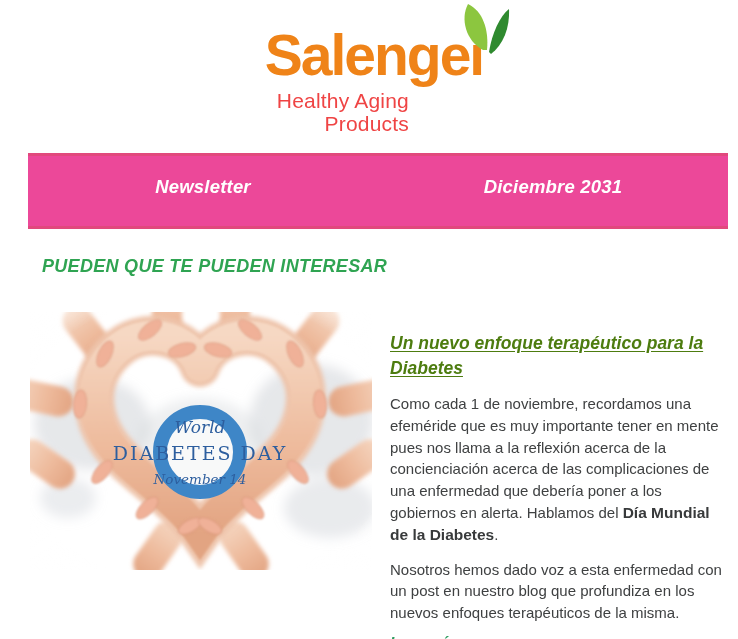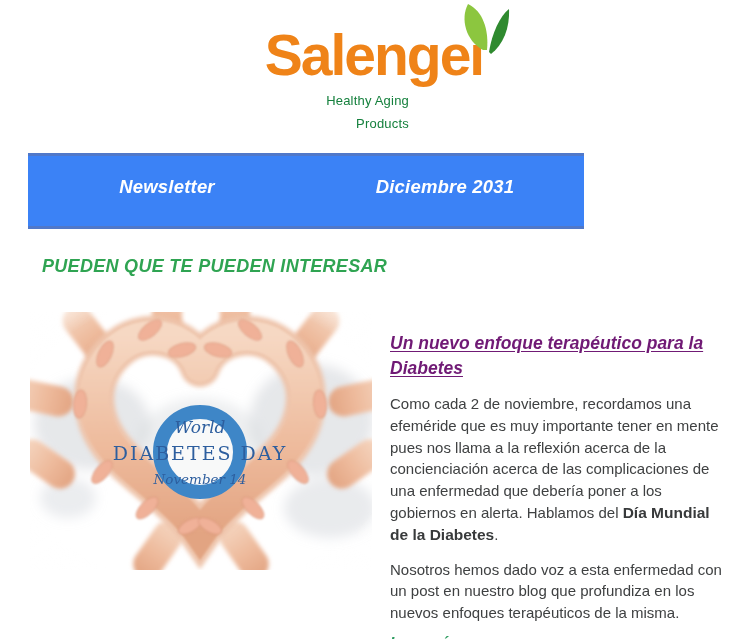--- a/index.html
+++ b/index.html
@@ -11,46 +11,46 @@
   
   .logo-wrap{position:absolute;top:0;left:0;width:682px;height:150px;}
   .brand{
     position:absolute;top:22px;left:0;width:738px;text-align:center;
     font-size:57px;font-weight:bold;letter-spacing:-2px;color:#EF8318;
     padding-left:10px;box-sizing:border-box;
   }
   .leaves{position:absolute;top:2px;left:459px;width:52px;height:58px;}
   .tagline{
     position:absolute;top:90px;left:0;width:409px;text-align:right;
-    font-size:13px;line-height:22.5px;color:#15803d;letter-spacing:.2px;
+    font-size:21px;line-height:22.5px;color:#ef4444;letter-spacing:.2px;
   }
   
   .band{
-    position:absolute;top:153px;left:28px;width:556px;height:76px;
-    background:#3b82f6;display:flex;
+    position:absolute;top:153px;left:28px;width:700px;height:76px;
+    background:#ec4899;display:flex;
     box-shadow:inset 0 3px 0 rgba(180,80,0,.18), inset 0 -3px 0 rgba(180,80,0,.18);
   }
   .band-cell{
     flex:1;display:flex;align-items:center;justify-content:center;
     color:#ffffff;font-weight:bold;font-style:italic;font-size:18.5px;
     padding-bottom:8px;letter-spacing:.2px;
   }
   
   .section-heading{
     position:absolute;top:256px;left:42px;
     font-size:18px;font-weight:bold;font-style:italic;color:#2FA452;
     letter-spacing:.3px;
   }
   
   .photo{position:absolute;left:30px;top:312px;width:342px;height:258px;}
   
   .article{position:absolute;left:390px;top:331px;width:336px;}
   .article-title{
     font-size:17.5px;font-weight:bold;font-style:italic;line-height:25px;
-    color:#701a75;text-decoration:underline;text-underline-offset:2px;
+    color:#4d7c0f;text-decoration:underline;text-underline-offset:2px;
     cursor:pointer;
   }
   .para{margin-top:12px;font-size:15px;line-height:21.8px;color:#3F4142;}
   .para .bold-seg{font-weight:bold;color:#383A3B;font-size:15.5px;}
   .para-2{margin-top:13px;}
   .read-more{
     display:inline-block;margin-top:9px;
     font-size:15.5px;font-weight:bold;font-style:italic;
     color:#2E9C60;text-decoration:underline;cursor:pointer;
   }
@@ -154,18 +154,18 @@
         <circle cx="170" cy="140" r="40" fill="rgba(255,255,255,0.6)" stroke="#3E86C7" stroke-width="14"></circle>
       </g>
       <text class="badge-script" x="170" y="121" text-anchor="middle" font-size="17" fill="#2D5E9E">World</text>
       <text class="badge-caps" x="170" y="148" text-anchor="middle" font-size="19" letter-spacing="2" fill="#2D5E9E">DIABETES DAY</text>
       <text class="badge-script" x="170" y="172" text-anchor="middle" font-size="13.5" fill="#2D5E9E">November 14</text>
     </svg>
   </div>
 
   <div class="article">
     <div class="article-title">Un nuevo enfoque terapéutico para la Diabetes</div>
-    <div class="para"><span>Como cada 2 de noviembre, recordamos una efeméride que es muy importante tener en mente pues nos llama a la reflexión acerca de la concienciación acerca de las complicaciones de una enfermedad que debería poner a los gobiernos en alerta. Hablamos del </span><span class="bold-seg">Día Mundial de la Diabetes</span><span>.</span></div>
+    <div class="para"><span>Como cada 1 de noviembre, recordamos una efeméride que es muy importante tener en mente pues nos llama a la reflexión acerca de la concienciación acerca de las complicaciones de una enfermedad que debería poner a los gobiernos en alerta. Hablamos del </span><span class="bold-seg">Día Mundial de la Diabetes</span><span>.</span></div>
     <div class="para para-2">Nosotros hemos dado voz a esta enfermedad con un post en nuestro blog que profundiza en los nuevos enfoques terapéuticos de la misma.</div>
     <span class="read-more">Leer más</span>
   </div>
 
 </div>
 
 </body></html>

